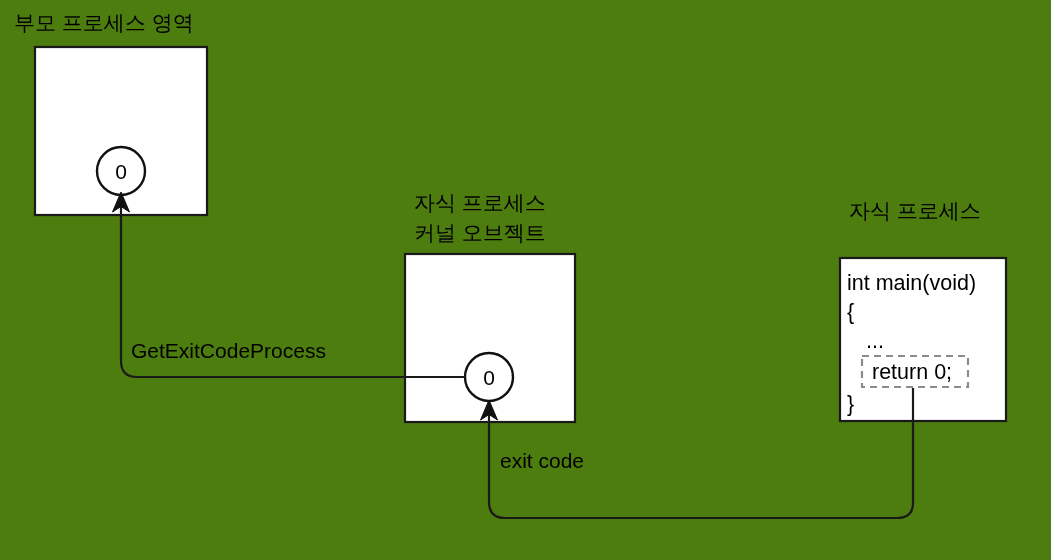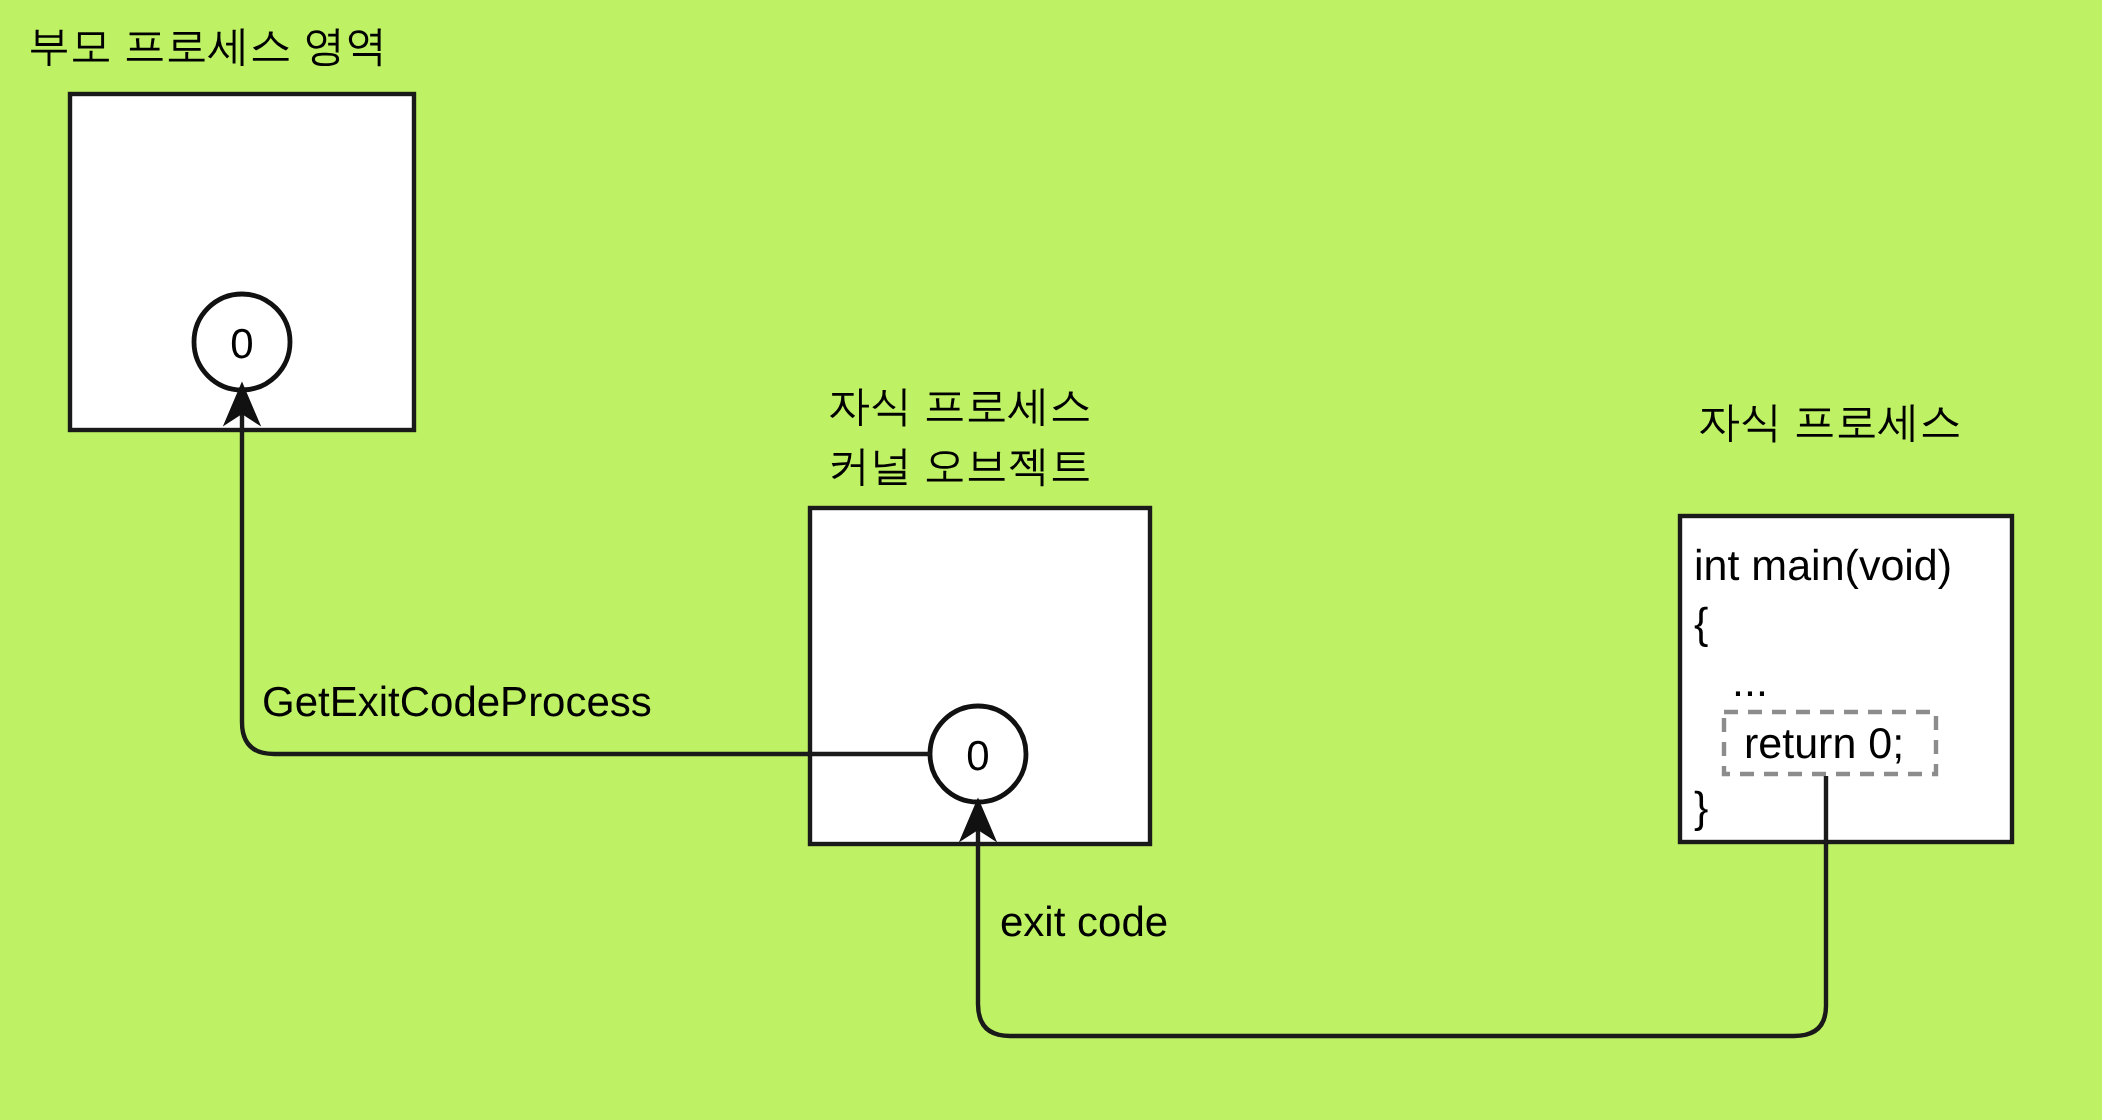--- a/index.html
+++ b/index.html
@@ -10,21 +10,21 @@
   body {
     width: 1051px;
     height: 560px;
     overflow: hidden;
     font-family: "Liberation Sans", sans-serif;
   }
   #diagram-root {
     position: relative;
     width: 1051px;
     height: 560px;
-    background: #bef264;
+    background: #4d7c0f;
   }
   svg.diagram {
     display: block;
     width: 1051px;
     height: 560px;
   }
   .box-shape {
     fill: #ffffff;
     stroke: #1a1a1a;
     stroke-width: 2.2;

